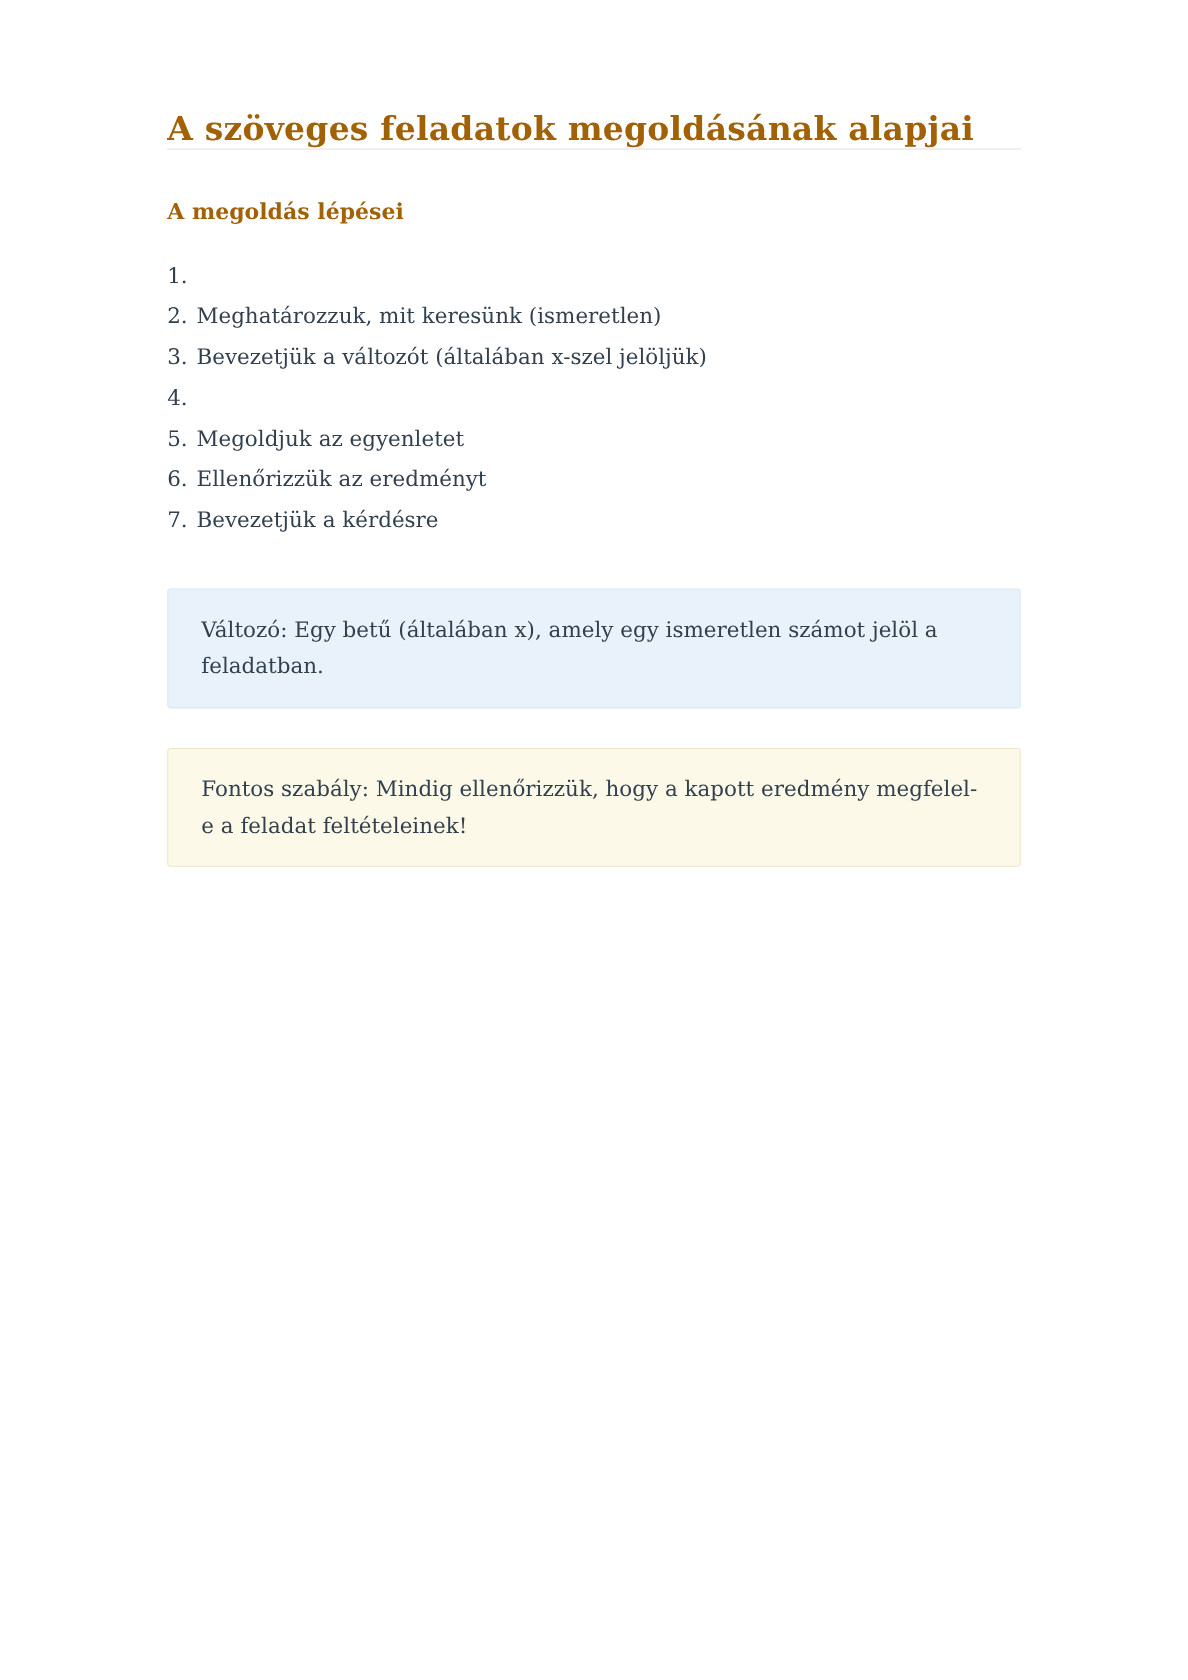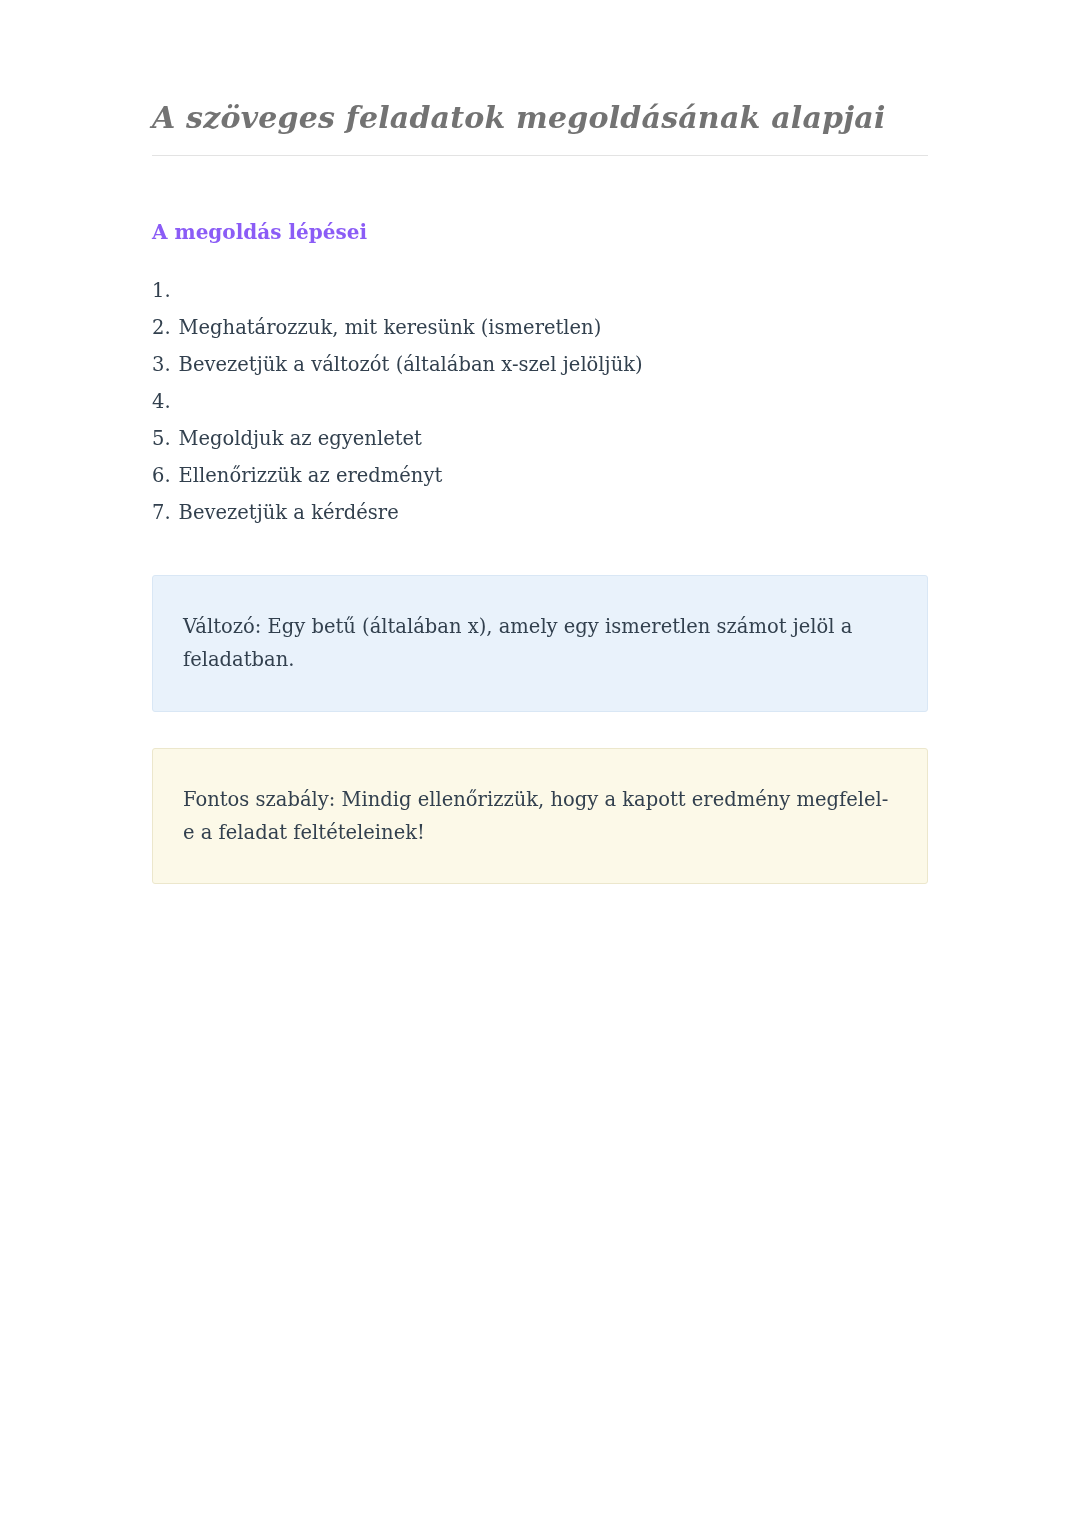--- a/index.html
+++ b/index.html
@@ -15,57 +15,55 @@
     position: relative;
   }
   .content {
     width: 776px;
     padding-top: 100px;
     margin-left: 152px;
   }
   h1.doc-title {
     font-size: 30px;
     font-weight: 700;
-    color: #737373;
+    color: #a16207;
     letter-spacing: 0.2px;
-    margin-bottom: 20px;
-    font-style: italic;
   }
   .title-rule {
     border: none;
     border-top: 1px solid #e3e3e3;
     margin-bottom: 36px;
   }
   p.body-text {
     font-size: 19.5px;
     line-height: 1.78;
     margin-bottom: 34px;
   }
   h2.section-heading {
     font-size: 20px;
     font-weight: 700;
-    color: #8b5cf6;
-    margin-top: 64px;
+    color: #a16207;
+    margin-top: 44px;
     margin-bottom: 28px;
   }
   .steps-list {
     margin-bottom: 44px;
   }
   .step-item {
     font-size: 19.5px;
     line-height: 1.9;
     display: flex;
   }
   .step-num {
     flex: 0 0 auto;
     margin-right: 8px;
   }
   .callout {
     border-radius: 3px;
-    padding: 34px 30px;
+    padding: 20px 30px;
     font-size: 19.5px;
     line-height: 1.7;
     margin-bottom: 36px;
   }
   .callout.info {
     background: #e9f2fb;
     border: 1px solid #d9e7f5;
   }
   .callout.warning {
     background: #fcf9e8;

